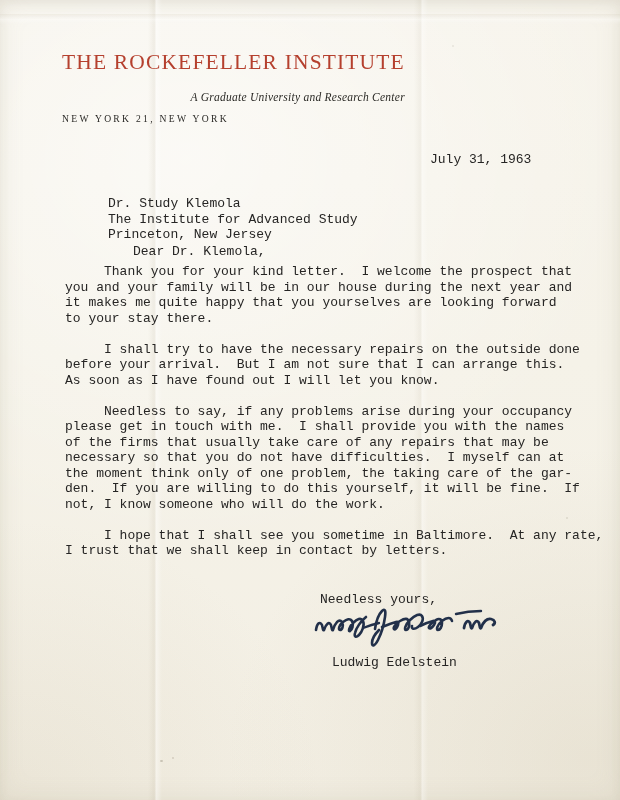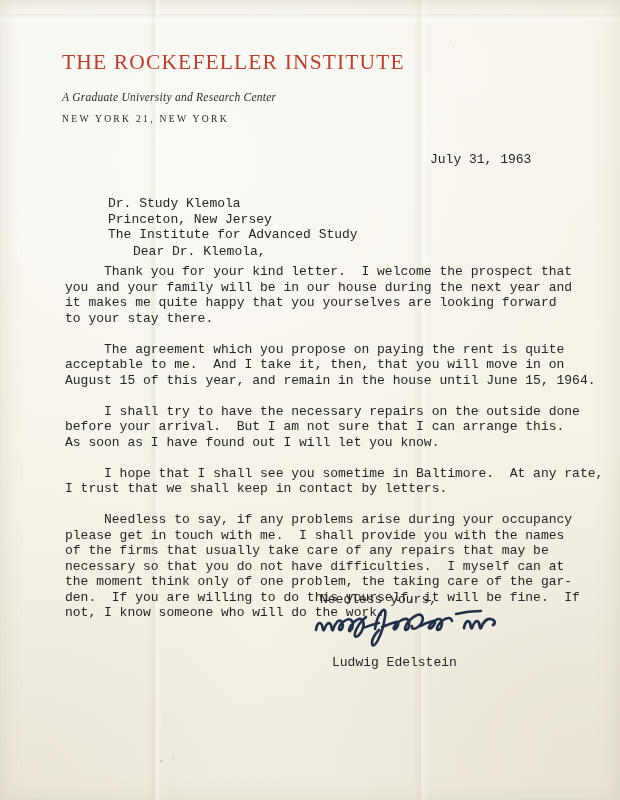--- a/index.html
+++ b/index.html
@@ -91,20 +91,21 @@
     line-height: 1;
   }
   .lh-sub {
     margin-top: 17px;
     font-family: "Liberation Serif", serif;
     font-style: italic;
     font-size: 11.5px;
     color: #2b2a26;
     letter-spacing: 0.25px;
     white-space: nowrap;
+    text-align: right;
   }
   .lh-city {
     margin-top: 10px;
     font-family: "Liberation Serif", serif;
     font-size: 9.6px;
     color: #2a2926;
     letter-spacing: 2.3px;
     white-space: nowrap;
   }
 
@@ -192,46 +193,43 @@
     <div class="letterhead">
       <div class="lh-title">THE ROCKEFELLER INSTITUTE</div>
       <div class="lh-sub">A Graduate University and Research Center</div>
       <div class="lh-city">NEW YORK 21, NEW YORK</div>
     </div>
 
     <div class="tw date-line">July 31, 1963</div>
 
     <div class="recipient">
       <div class="tw">Dr. Study Klemola</div>
+      <div class="tw">The Institute for Advanced Study</div>
       <div class="tw">Princeton, New Jersey</div>
-      <div class="tw">The Institute for Advanced Study</div>
     </div>
 
     <div class="tw salutation">Dear Dr. Klemola,</div>
 
     <div class="body-copy">
       <p class="tw para">     Thank you for your kind letter.  I welcome the prospect that
 you and your family will be in our house during the next year and
 it makes me quite happy that you yourselves are looking forward
 to your stay there.</p>
-      <p class="tw para">     The agreement which you propose on paying the rent is quite
-acceptable to me.  And I take it, then, that you will move in on
-August 15 of this year, and remain in the house until June 15, 1964.</p>
       <p class="tw para">     I shall try to have the necessary repairs on the outside done
 before your arrival.  But I am not sure that I can arrange this.
 As soon as I have found out I will let you know.</p>
-      <p class="tw para">     I hope that I shall see you sometime in Baltimore.  At any rate,
-I trust that we shall keep in contact by letters.</p>
       <p class="tw para">     Needless to say, if any problems arise during your occupancy
 please get in touch with me.  I shall provide you with the names
 of the firms that usually take care of any repairs that may be
 necessary so that you do not have difficulties.  I myself can at
 the moment think only of one problem, the taking care of the gar-
 den.  If you are willing to do this yourself, it will be fine.  If
 not, I know someone who will do the work.</p>
+      <p class="tw para">     I hope that I shall see you sometime in Baltimore.  At any rate,
+I trust that we shall keep in contact by letters.</p>
     </div>
 
     <div class="tw closing">Needless yours,</div>
 
     <div class="signature">
       <svg width="200" height="46" viewBox="0 0 200 46" fill="none" xmlns="http://www.w3.org/2000/svg">
         <g stroke="#22304a" fill="none" stroke-linecap="round" stroke-linejoin="round">
           <path d="M4 26 C5 19, 8 17, 10 21 C11 25, 11 27, 12 26 C14 20, 17 17, 19 21 C20 25, 20 27, 21 26 C23 19, 27 14, 30 18 C32 22, 30 26, 28 26 C26 26, 27 21, 31 18 C35 15, 38 14, 40 17" stroke-width="2.6"></path>
           <path d="M40 17 C42 21, 40 26, 38 27 C36 28, 37 23, 41 19 C45 15, 49 13, 51 17 C53 21, 50 28, 47 31 C44 34, 42 33, 43 29 C44 24, 49 17, 54 13" stroke-width="2.6"></path>
           <path d="M51 24 C56 22, 62 20, 67 19" stroke-width="2.3"></path>

